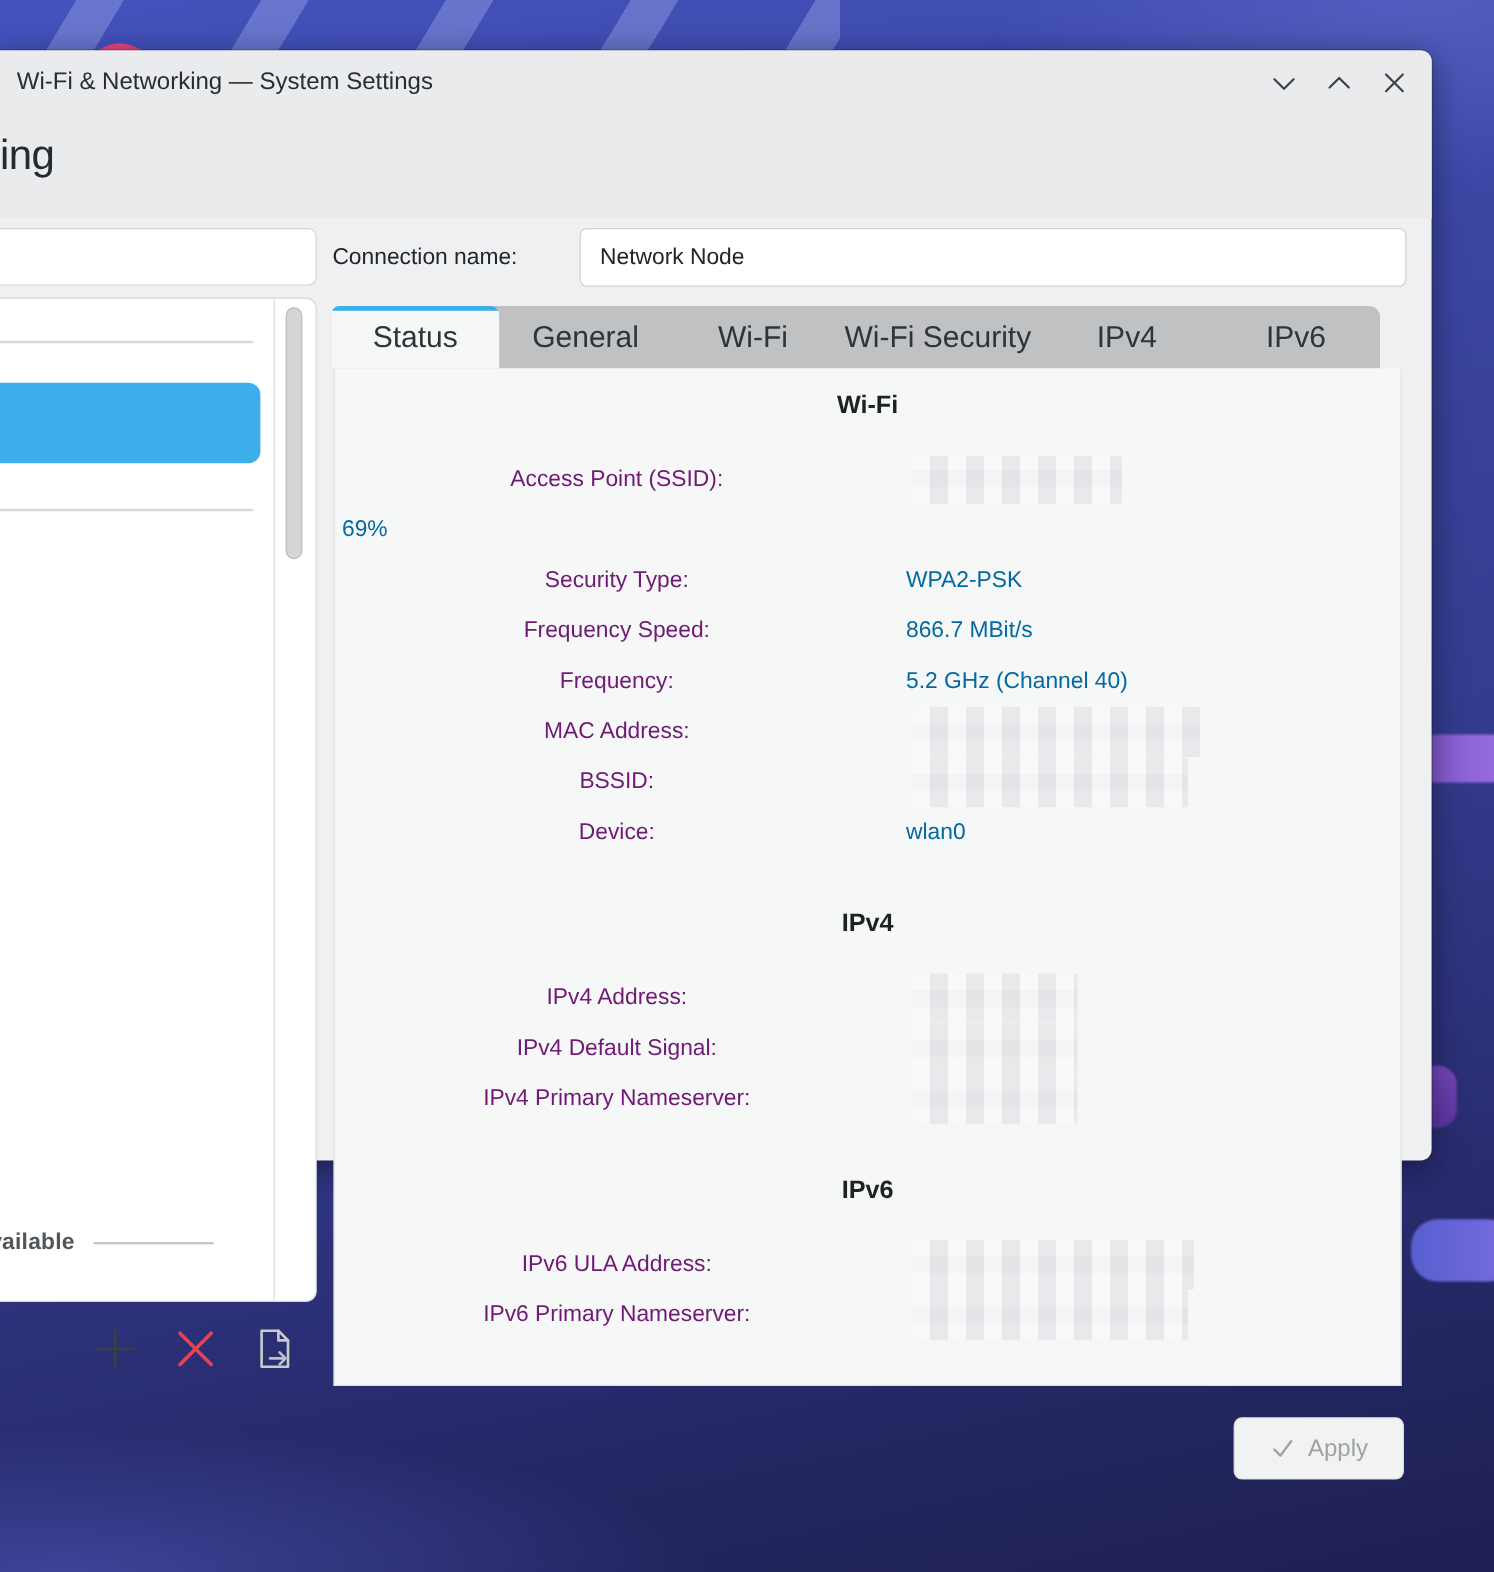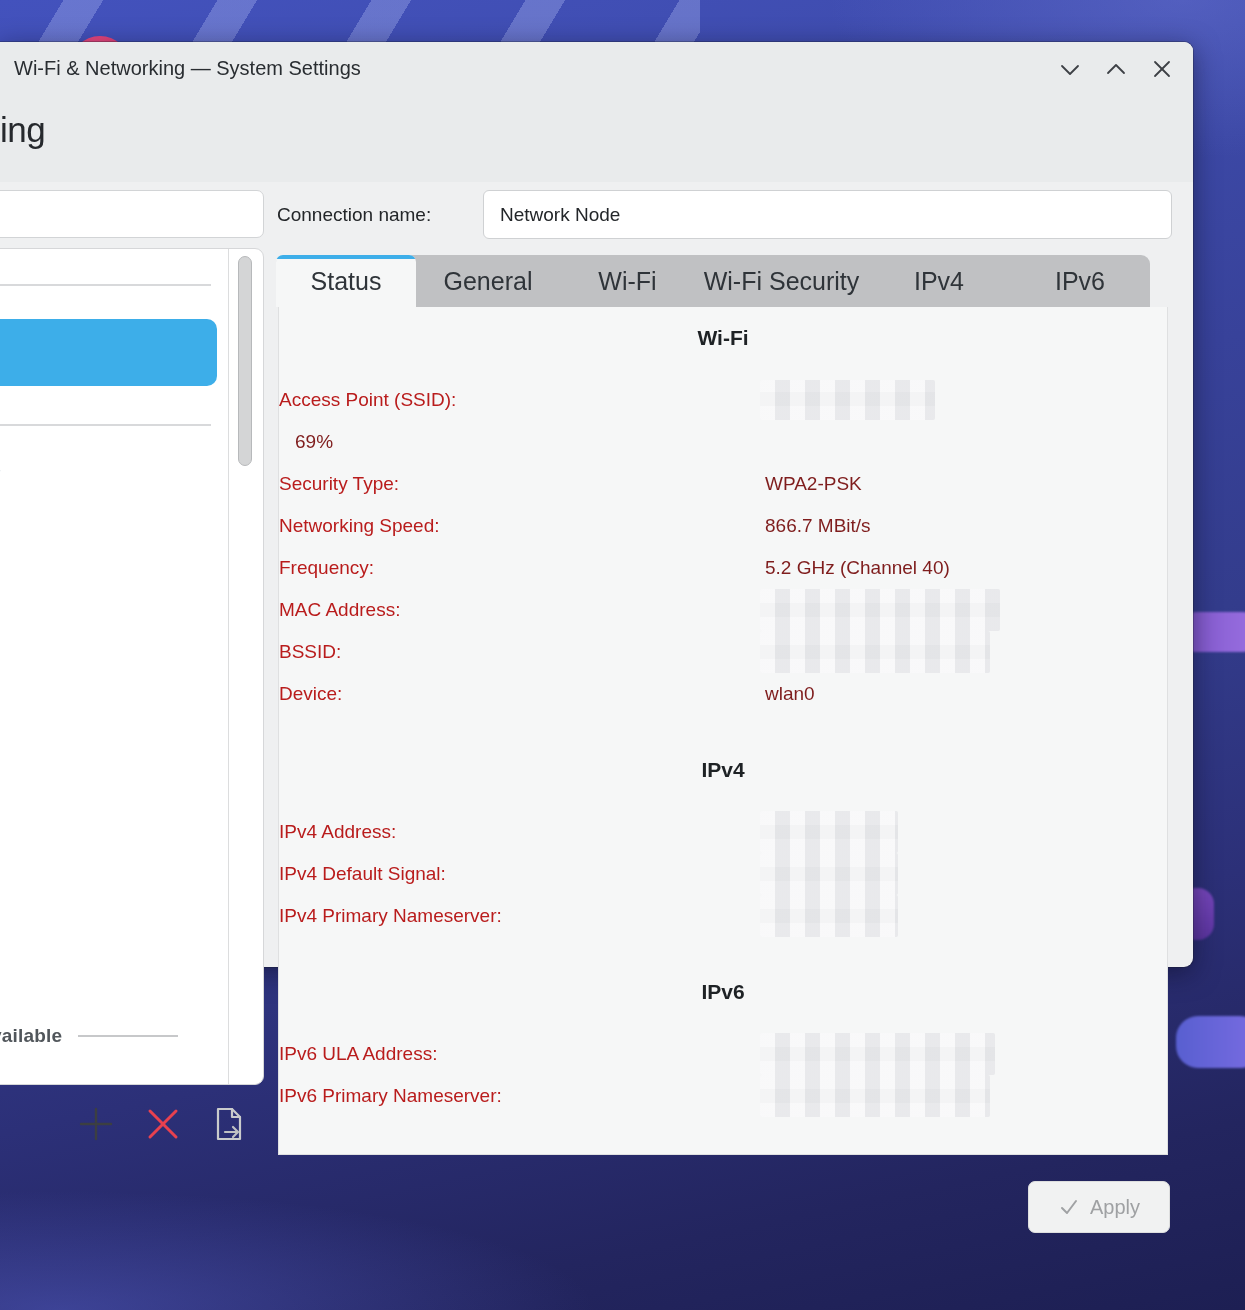--- a/index.html
+++ b/index.html
@@ -83,22 +83,22 @@
   .tab.active::before { content:""; position:absolute; left:0; top:0; width:100%; height:4px;
     background:#3daee9; }
 
   .status-panel { position:absolute; left:278px; top:265px; width:890px; height:848px;
     background:#f6f7f7; border:1px solid #dfe0e1; border-top:none; padding-top:10px; }
   .sec-header { height:42px; line-height:42px; text-align:center;
     font-size:21px; font-weight:bold; color:#1e2225; }
   .sec-header.mt { margin-top:34px; }
   .sec-gap { height:20px; }
   .srow { height:42px; display:flex; align-items:center; }
-  .srow .lbl { width:470px; text-align:left; font-size:19px; color:#b91c1c; flex:none; }
-  .srow .val { margin-left:16px; font-size:19px; color:#7f1d1d; }
+  .srow .lbl { width:470px; text-align:center; font-size:19px; color:#701a75; flex:none; }
+  .srow .val { margin-left:6px; font-size:19px; color:#0369a1; }
   .redacted { margin-left:11px; height:42px; border-radius:2px;
     background:
       repeating-linear-gradient(90deg, rgba(255,255,255,.55) 0 15px, rgba(226,227,230,.55) 15px 30px),
       repeating-linear-gradient(0deg, #f1f1f3 0 14px, #e6e7e9 14px 28px); }
   .redacted.h40 { height:40px; }
   .w175{width:175px;} .w230{width:230px;} .w240{width:240px;} .w138{width:138px;} .w235{width:235px;}
 
   .apply-btn { position:absolute; left:1028px; top:1139px; width:142px; height:52px;
     background:#f1f2f2; border:1px solid #dddede; border-radius:7px;
     display:flex; align-items:center; justify-content:center; gap:10px;
@@ -216,21 +216,21 @@
         <span class="redacted h40 w175"></span>
       </div>
       <div class="srow">
         <span class="val">69%</span>
       </div>
       <div class="srow">
         <span class="lbl">Security Type:</span>
         <span class="val">WPA2-PSK</span>
       </div>
       <div class="srow">
-        <span class="lbl">Networking Speed:</span>
+        <span class="lbl">Frequency Speed:</span>
         <span class="val">866.7 MBit/s</span>
       </div>
       <div class="srow">
         <span class="lbl">Frequency:</span>
         <span class="val">5.2 GHz (Channel 40)</span>
       </div>
       <div class="srow">
         <span class="lbl">MAC Address:</span>
         <span class="redacted w240"></span>
       </div>

